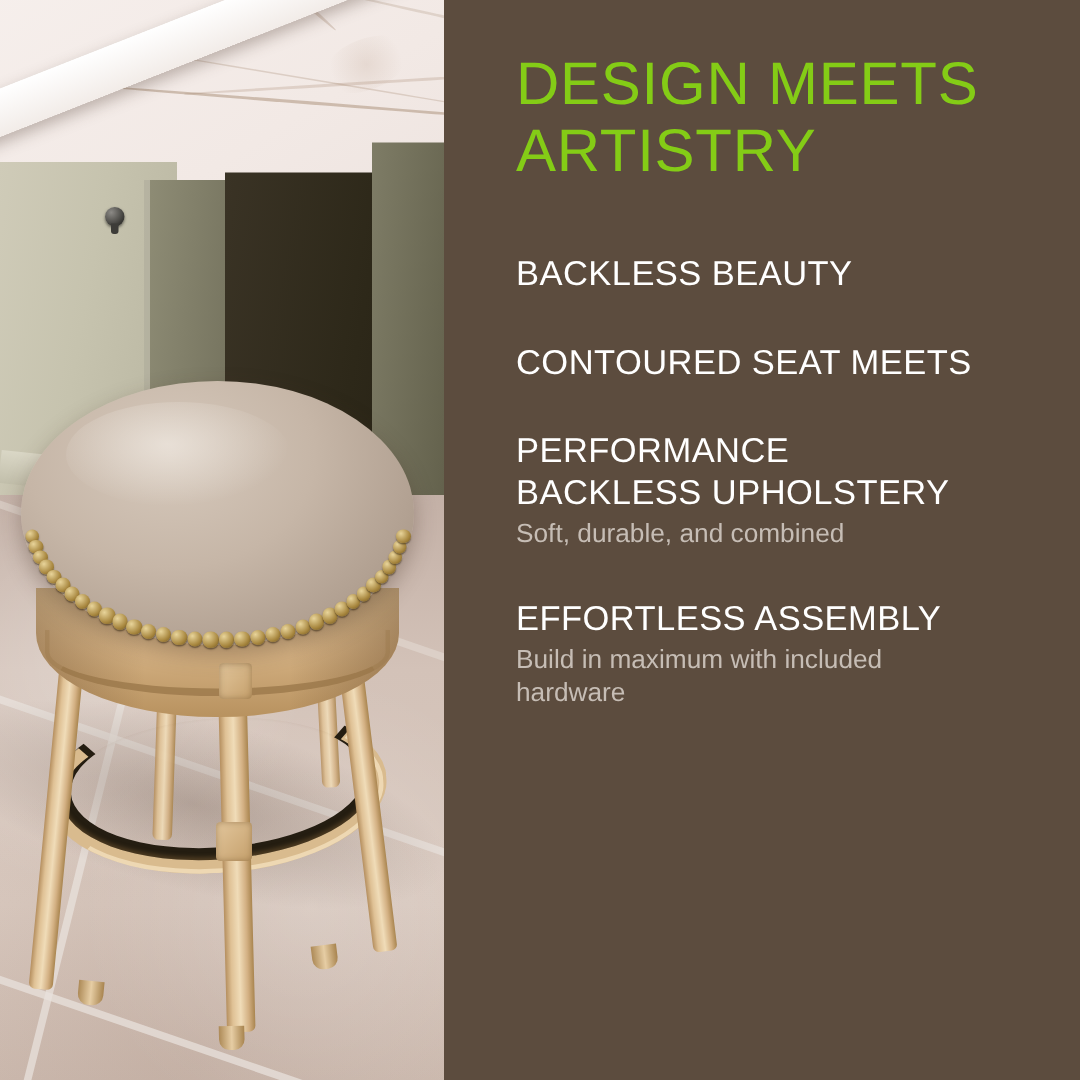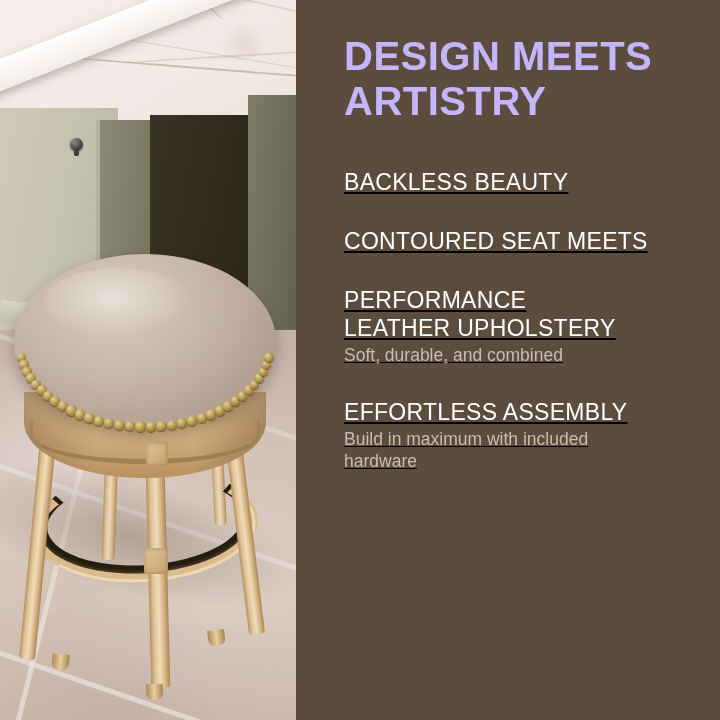--- a/index.html
+++ b/index.html
@@ -215,29 +215,29 @@
   }
 
   
   .panel {
     flex:1 1 auto;
     background:#5c4c3e;
     padding:34px 24px 0 48px;
     position:relative;
   }
   .title {
-    color:#c4b5fd;
+    color:#84cc16;
     font-size:40px;
-    font-weight:700;
+    font-weight:400;
     line-height:1.12;
     letter-spacing:.5px;
     margin-bottom:44px;
     white-space:pre-line;
   }
-  .features { display:block;text-decoration:underline; }
+  .features { display:block; }
   .feature { margin-bottom:31px; }
   .feature:last-child { margin-bottom:0; }
   .f-head {
     color:#ffffff;
     font-size:23px;
     font-weight:300;
     line-height:1.22;
     letter-spacing:.3px;
     white-space:pre-line;
   }
@@ -361,21 +361,21 @@
 
     <div class="features">
       <div class="feature">
         <div class="f-head">BACKLESS BEAUTY</div>
       </div>
       <div class="feature">
         <div class="f-head">CONTOURED SEAT MEETS</div>
       </div>
       <div class="feature">
         <div class="f-head">PERFORMANCE
-LEATHER UPHOLSTERY</div>
+BACKLESS UPHOLSTERY</div>
         <div class="f-desc">Soft, durable, and combined</div>
       </div>
       <div class="feature">
         <div class="f-head">EFFORTLESS ASSEMBLY</div>
         <div class="f-desc">Build in maximum with included
 hardware</div>
       </div>
     </div>
   </div>
 </div>

